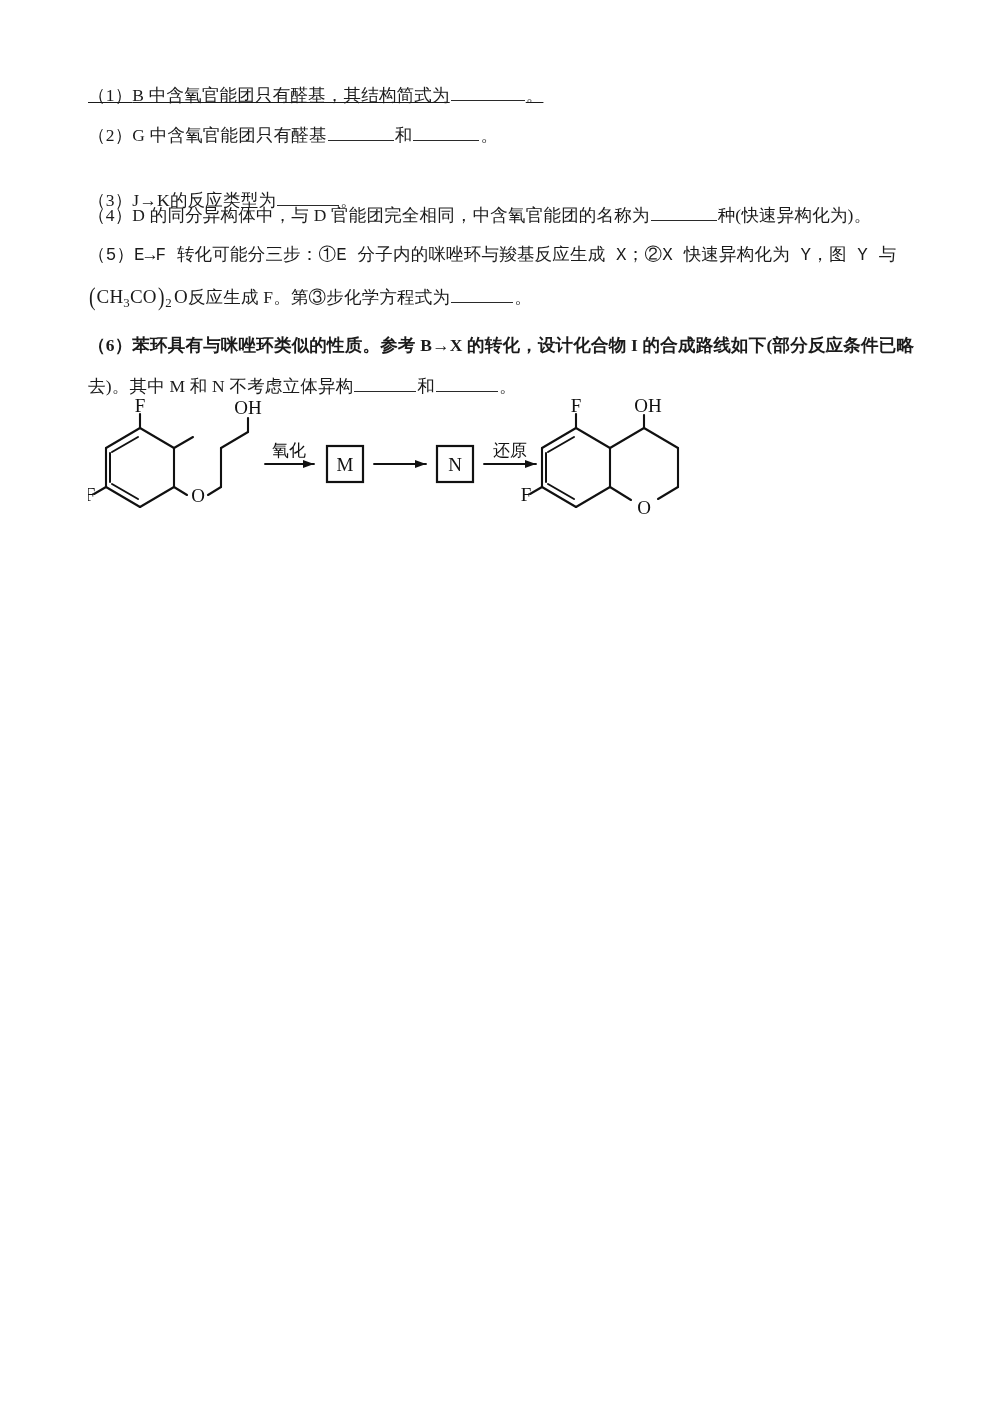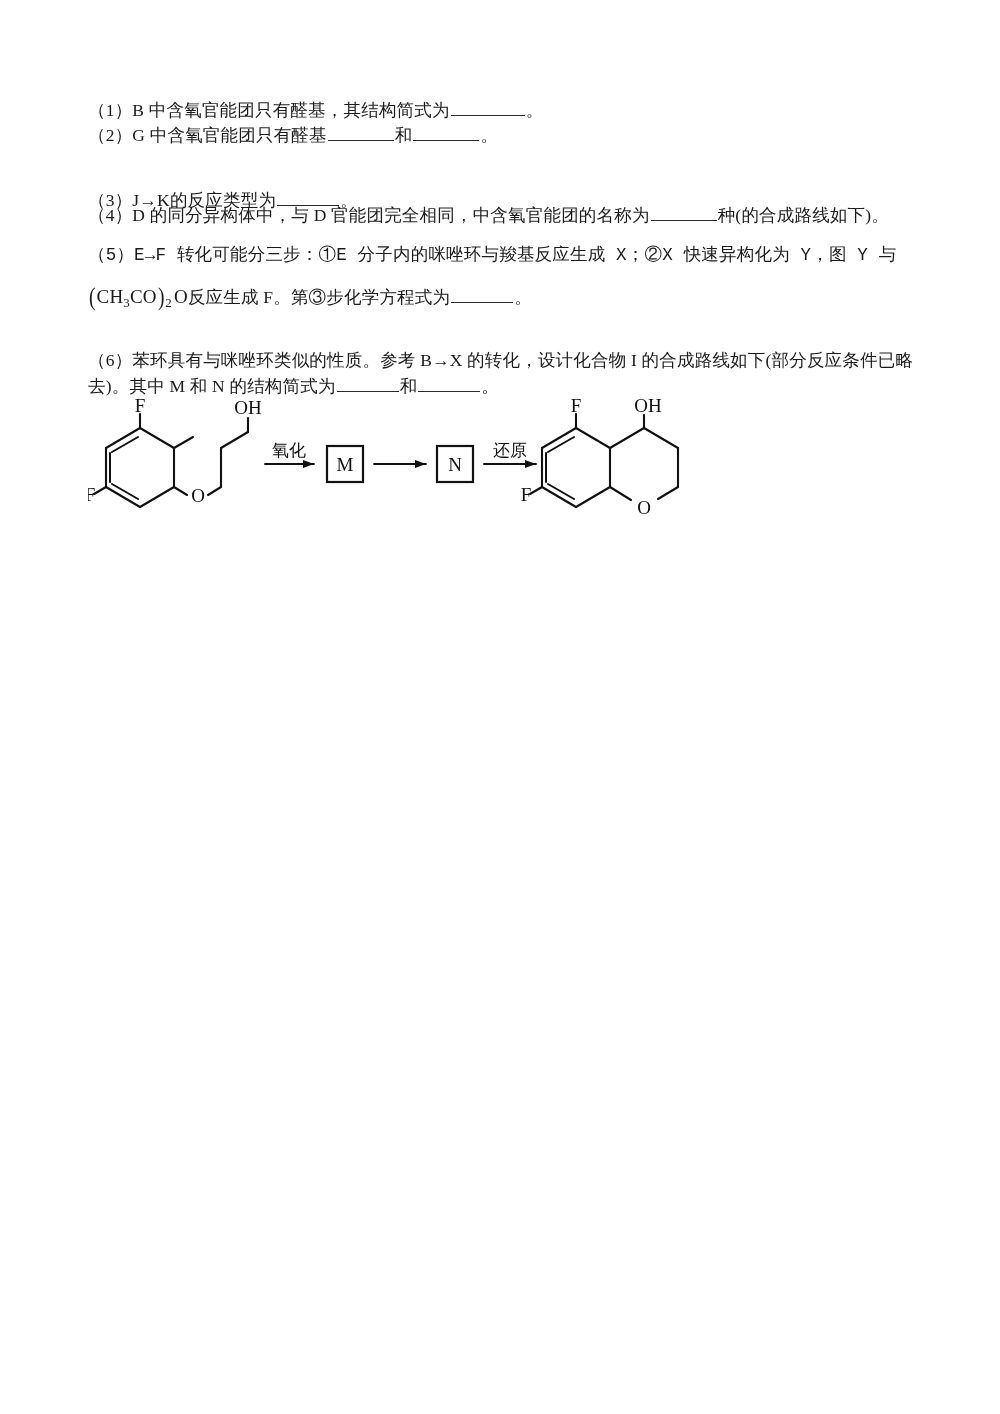--- a/index.html
+++ b/index.html
@@ -23,27 +23,27 @@
   }
   .qblock {
     position: absolute;
     left: 88px;
     width: 840px;
     font-size: 17.5px;
     line-height: 1.45;
     color: #1b1b1b;
     letter-spacing: 0.2px;
   }
-  .q1 { top: 97px; }
+  .q1 { top: 82px; text-decoration: underline; }
   .q2 { top: 122px; }
   .q3 { top: 163px; margin-top: 24px; }
   .q4 { top: 202px; }
   .q5a { top: 243px; font-family: Liberation Mono, monospace; }
   .q5b { top: 283px; }
-  .q6a { top: 348px; }
+  .q6a { top: 333px; font-weight: bold; }
   .q6b { top: 373px; }
 
   .blank {
     display: inline-block;
     border-bottom: 1.3px solid #2a2a2a;
     vertical-align: baseline;
     height: 1.02em;
     margin: 0 1px;
   }
   .blank.w1 { width: 74px; }
@@ -109,37 +109,37 @@
 
   <div class="qblock q2">
     <span>（2）</span><span>G 中含氧官能团只有醛基</span><span class="blank w2"></span><span>和</span><span class="blank w2"></span><span>。</span>
   </div>
 
   <div class="qblock q3">
     <span>（3）</span><span>J→K的反应类型为</span><span class="blank w3"></span><span>。</span>
   </div>
 
   <div class="qblock q4">
-    <span>（4）</span><span>D 的同分异构体中，与 D 官能团完全相同，中含氧官能团的名称为</span><span class="blank w2"></span><span>种(的合成路线如下)。</span>
+    <span>（4）</span><span>D 的同分异构体中，与 D 官能团完全相同，中含氧官能团的名称为</span><span class="blank w2"></span><span>种(快速异构化为)。</span>
   </div>
 
   <div class="qblock q5a">
     <span>（5）</span><span>E→F 转化可能分三步：①E 分子内的咪唑环与羧基反应生成 X；②X 快速异构化为 Y，图 Y 与</span>
   </div>
 
   <div class="qblock q5b">
     <span class="formula"><span class="bigparen">(</span><span>CH</span><span class="sub">3</span><span>CO</span><span class="bigparen">)</span><span class="sub-out">2</span><span>O</span></span><span>反应生成 F。第③步化学方程式为</span><span class="blank w3"></span><span>。</span>
   </div>
 
   <div class="qblock q6a">
     <span>（6）</span><span>苯环具有与咪唑环类似的性质。参考 B→X 的转化，设计化合物 I 的合成路线如下(部分反应条件已略</span>
   </div>
 
   <div class="qblock q6b">
-    <span>去)。其中 M 和 N 的结构简式为</span><span class="blank w3"></span><span>和</span><span class="blank w3"></span><span>。</span>
+    <span>去)。其中 M 和 N 不考虑立体异构</span><span class="blank w3"></span><span>和</span><span class="blank w3"></span><span>。</span>
   </div>
 
   <div class="scheme">
     <svg width="600" height="130" viewBox="0 0 600 130" xmlns="http://www.w3.org/2000/svg">
       <g stroke="#111" stroke-width="2.1" fill="none" stroke-linecap="round">
 
         <g>
           <path d="M52,30 L86,50"></path>
           <path d="M86,50 L86,89"></path>
           <path d="M86,89 L52,109"></path>

